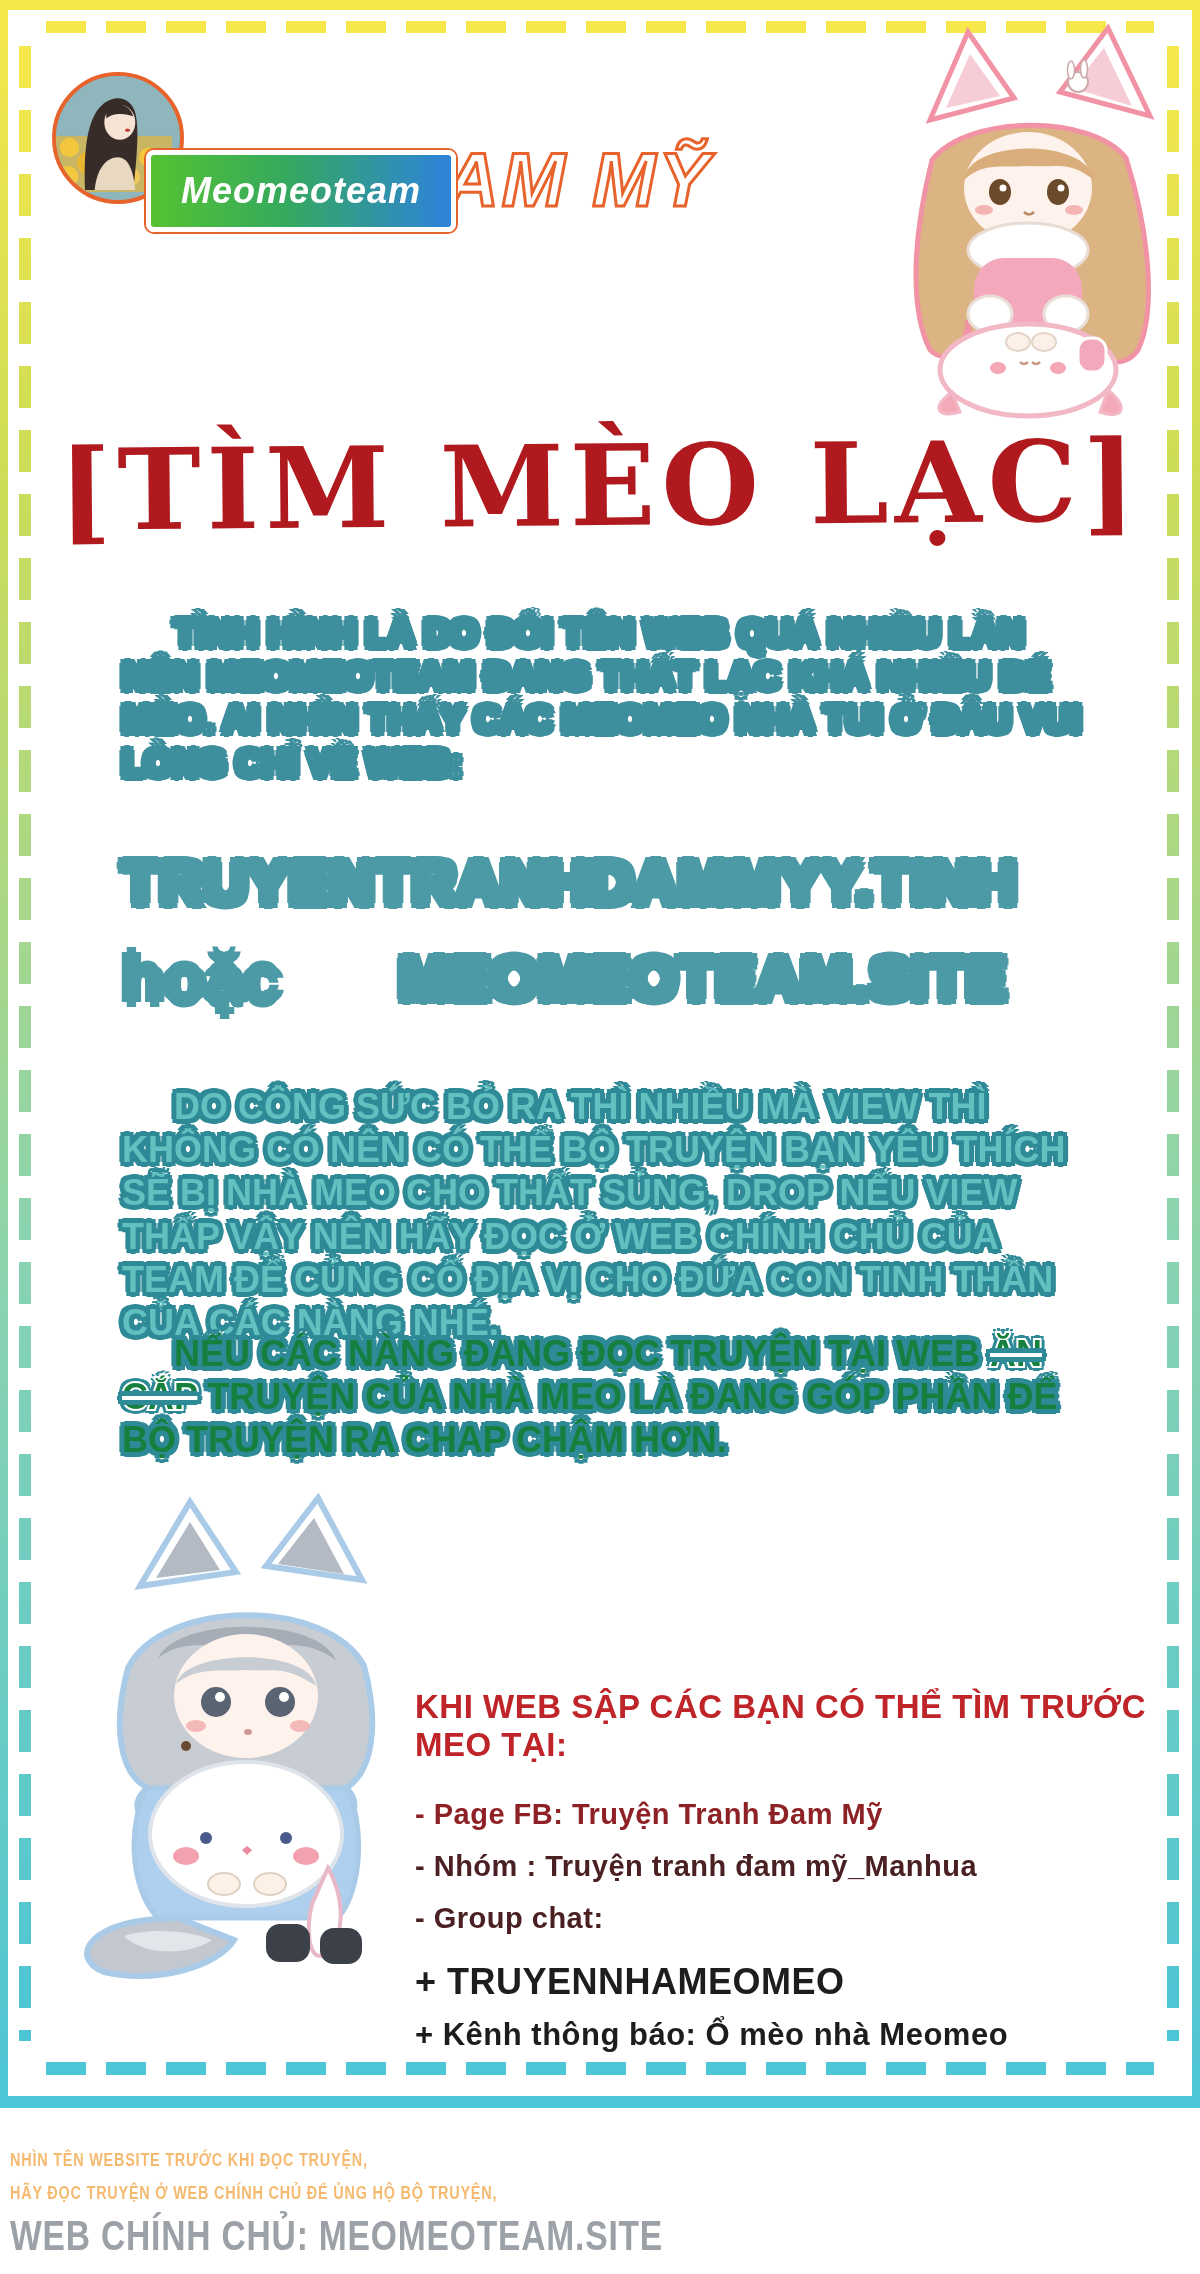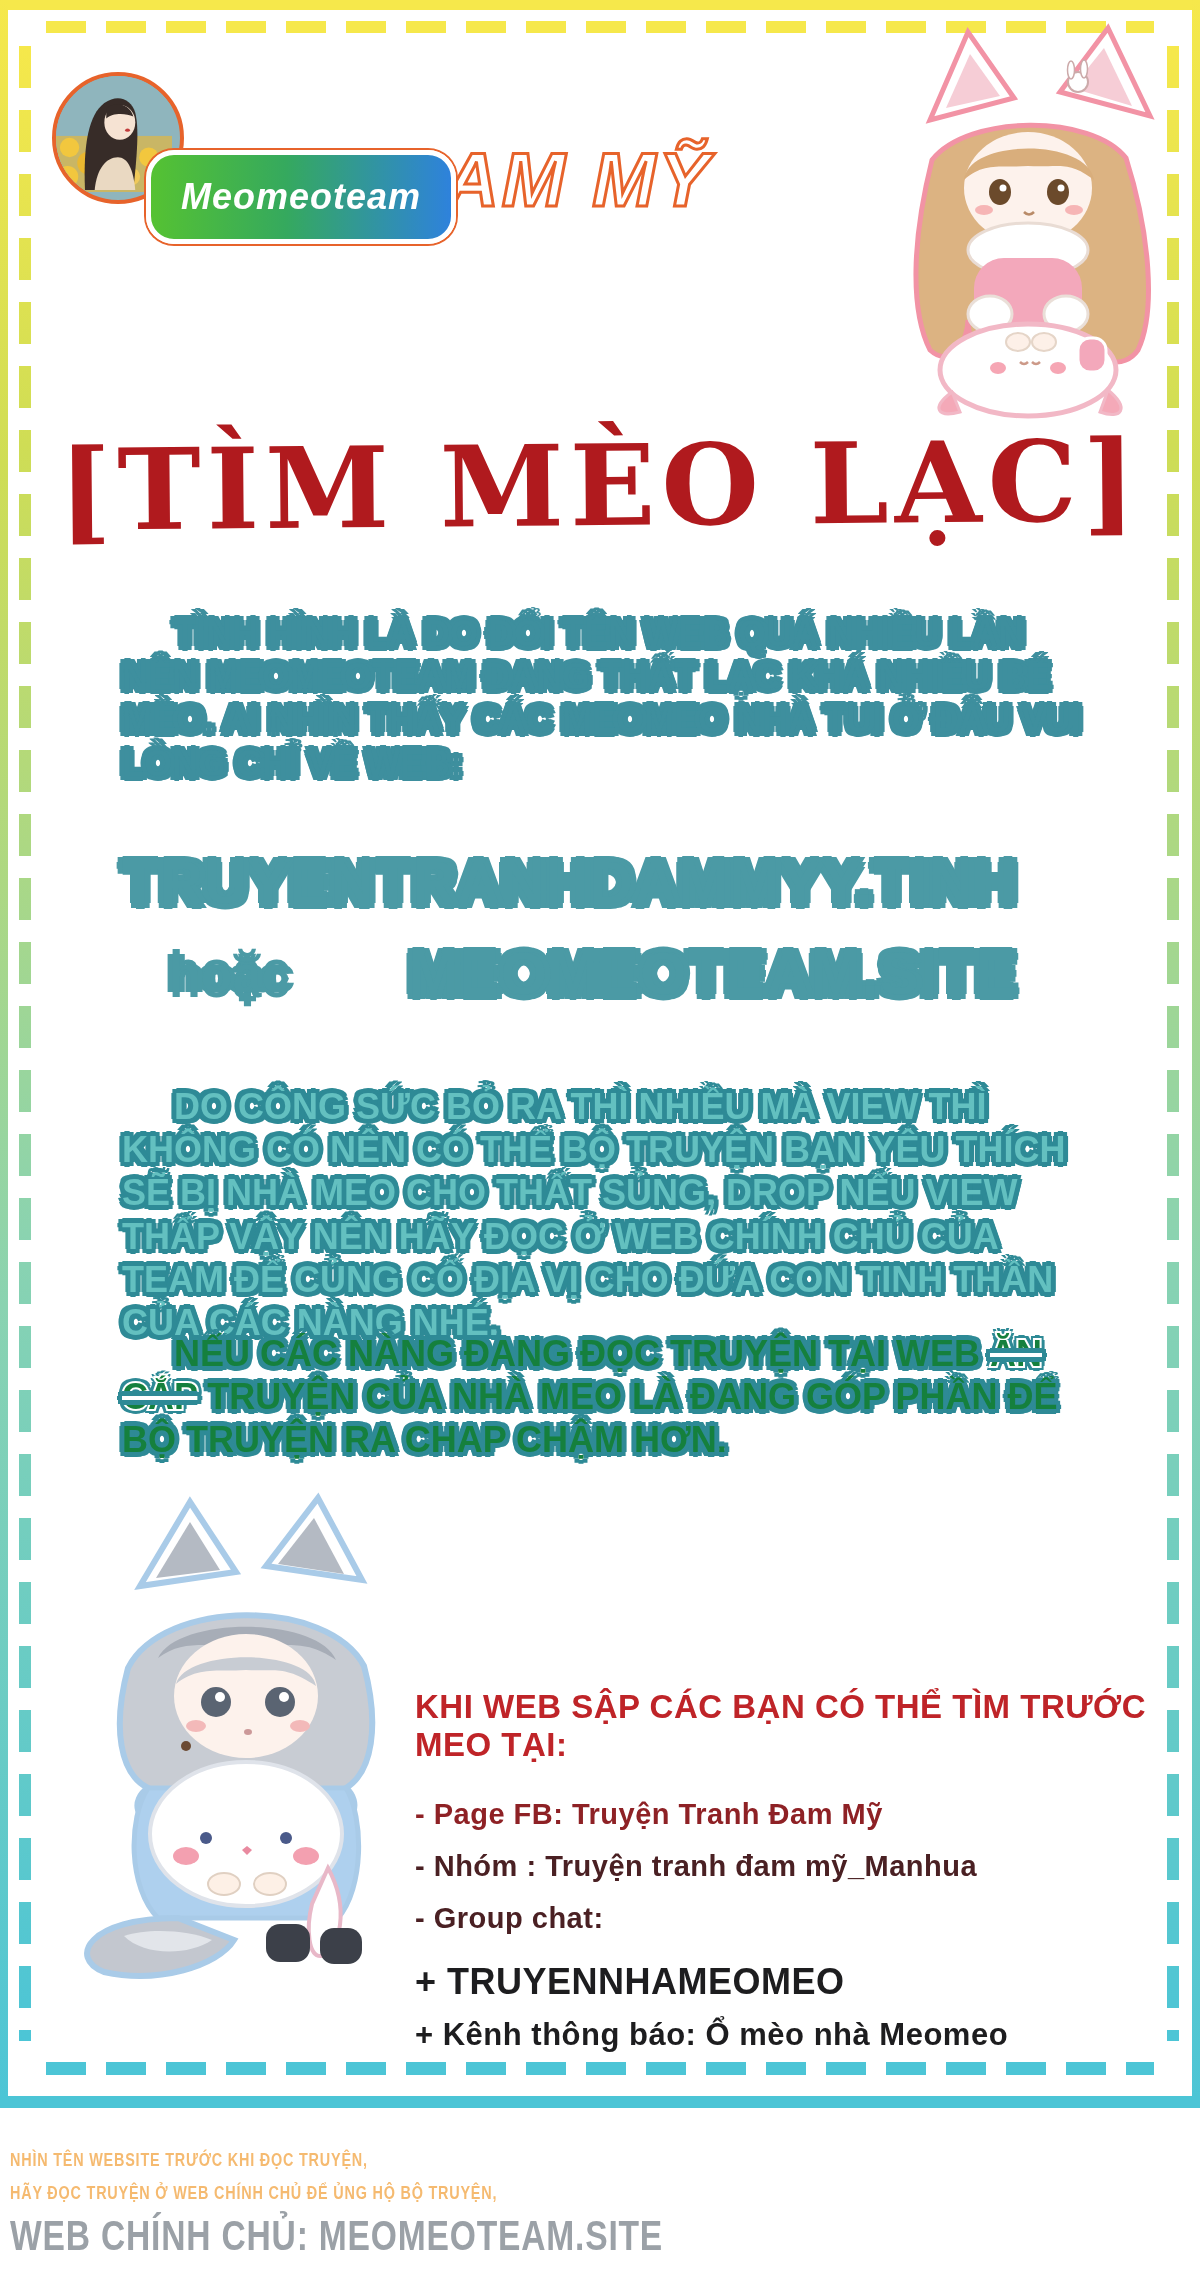--- a/index.html
+++ b/index.html
@@ -24,22 +24,22 @@
   .dash-left,.dash-right{top:46px;width:12px;height:1995px;
     background:linear-gradient(180deg,#f6e84b 0%,#cfdd55 20%,#8ad3b1 60%,#4cc5d6 100%);
     -webkit-mask-image:repeating-linear-gradient(180deg,#000 0 42px,transparent 42px 64px);
     mask-image:repeating-linear-gradient(180deg,#000 0 42px,transparent 42px 64px);}
   .dash-left{left:19px;}
   .dash-right{left:1167px;}
 
   
   .avatar{position:absolute;left:52px;top:72px;width:124px;height:124px;border-radius:50%;
     border:4px solid #e7632b;overflow:hidden;z-index:3;background:#8fb5bd;}
-  .badge{position:absolute;left:146px;top:150px;z-index:4;height:56px;padding:14px 30px;
-    display:flex;align-items:center;border-radius:28px;
+  .badge{position:absolute;left:146px;top:150px;z-index:4;height:56px;padding:8px 30px;
+    display:flex;align-items:center;border-radius:8px;
     background:linear-gradient(90deg,#55c232,#35a95e 45%,#2e82dc);
     border:5px solid #fff;box-shadow:0 0 0 2px #e7632b;}
   .badge span{color:#fff;font-size:36px;font-weight:700;font-style:italic;letter-spacing:1px;}
   .logo-line{position:absolute;z-index:2;font-style:italic;font-weight:700;
     color:#fff;-webkit-text-stroke:3px #e7632b;letter-spacing:3px;
     font-family:"Liberation Sans",sans-serif;}
   .logo-line1{left:178px;top:52px;font-size:76px;}
   .logo-line2{left:386px;top:136px;font-size:76px;}
 
   .sticker-girl{position:absolute;left:872px;top:20px;z-index:2;}
@@ -60,23 +60,23 @@
   .p1{top:612px;}
   .p2{top:1085px;}
   .p3{top:1332px;}
   .struck{text-decoration:line-through;text-decoration-thickness:4px;}
 
   .url-block{position:absolute;left:122px;top:848px;width:965px;z-index:2;}
   .url-big{font-weight:700;font-size:60px;color:#4b9aa5;letter-spacing:1px;
     -webkit-text-stroke:5px #fff;paint-order:stroke fill;
     text-shadow:6px 0 0 #4b9aa5,-6px 0 0 #4b9aa5,0 6px 0 #4b9aa5,0 -6px 0 #4b9aa5,5px 5px 0 #4b9aa5,-5px 5px 0 #4b9aa5,5px -5px 0 #4b9aa5,-5px -5px 0 #4b9aa5;}
   .url-row2{display:flex;align-items:center;margin-top:22px;}
-  .or-label{font-weight:700;font-size:52px;color:#4b9aa5;margin-right:118px;
+  .or-label{font-weight:700;font-size:68px;color:#4b9aa5;margin-right:118px;
     -webkit-text-stroke:4px #fff;paint-order:stroke fill;
-    text-shadow:5px 0 0 #4b9aa5,-5px 0 0 #4b9aa5,0 5px 0 #4b9aa5,0 -5px 0 #4b9aa5;margin-left:47px;}
+    text-shadow:5px 0 0 #4b9aa5,-5px 0 0 #4b9aa5,0 5px 0 #4b9aa5,0 -5px 0 #4b9aa5;}
 
   
   .contact{position:absolute;left:415px;top:1688px;width:750px;z-index:2;}
   .contact-heading{color:#bf2428;font-weight:700;font-size:33px;letter-spacing:0.5px;margin-bottom:34px;}
   .c-item{font-weight:700;font-size:29px;margin-bottom:19px;letter-spacing:0.5px;}
   .tone-red{color:#8e2125;}
   .tone-dark{color:#4a2023;}
   .tone-black{color:#1d1d1f;}
   .c-plus1{font-size:36px;margin-top:26px;margin-bottom:14px;}
   .c-plus2{font-size:31px;}

